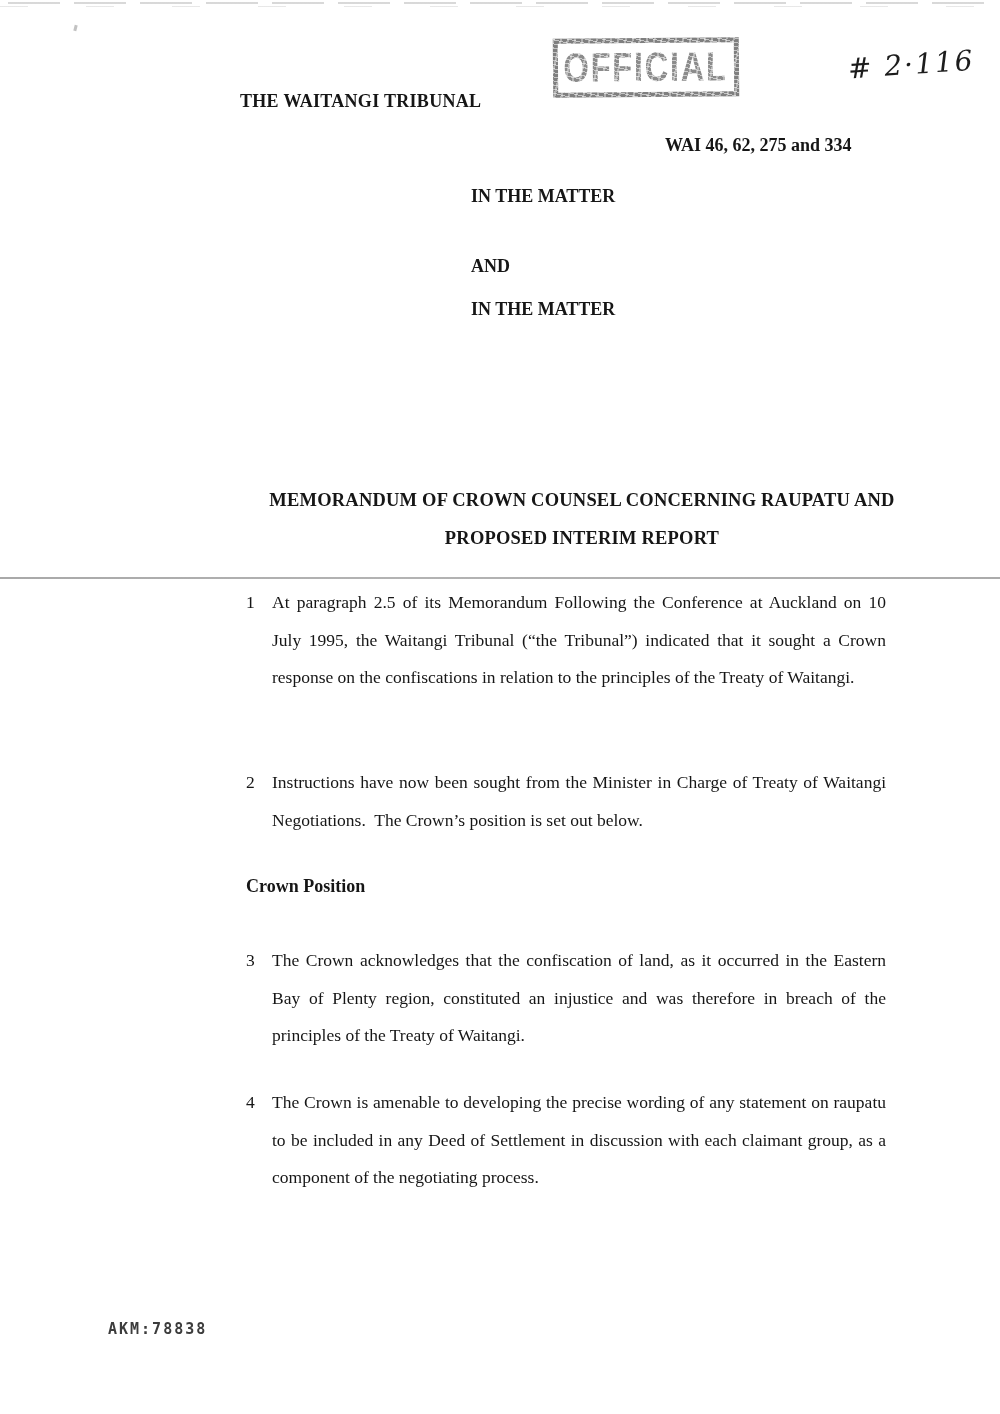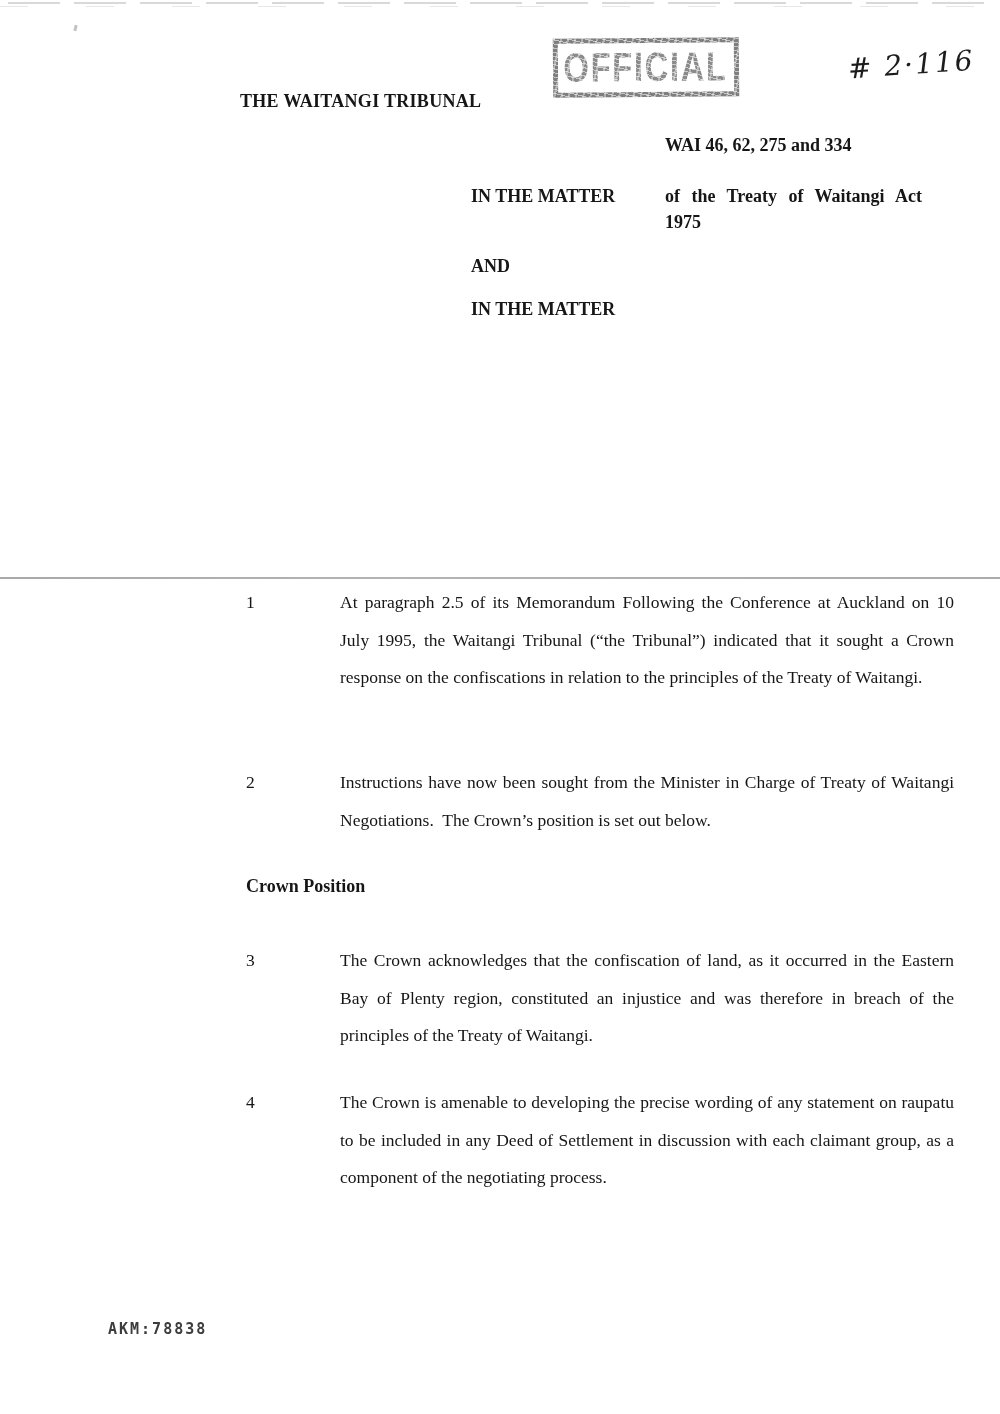--- a/index.html
+++ b/index.html
@@ -104,21 +104,21 @@
 
   
   .para {
     position: absolute; left: 246px; width: 674px;
   }
   .para-number {
     position: absolute; left: 0; top: 0;
     font-size: 17.5px; line-height: 37.5px;
   }
   .para-text {
-    margin-left: 94px; width: 614px;
+    margin-left: 26px; width: 614px;
     font-size: 17.5px; line-height: 37.5px;
     text-align: justify; text-align-last: left;
   }
   .para-1 { top: 584px; }
   .para-2 { top: 764px; }
   .para-3 { top: 942px; }
   .para-4 { top: 1084px; }
 
   .section-heading {
     position: absolute; left: 246px; top: 876px;
@@ -147,26 +147,29 @@
 
   <div class="official-stamp">
     <span class="official-stamp-text">OFFICIAL</span>
   </div>
 
   <div class="handwritten-ref"># 2·116</div>
 
   <div class="case-reference">WAI 46, 62, 275 and 334</div>
 
   <div class="matter-label matter-label-1">IN THE MATTER</div>
-  <div class="matter-text matter-text-1">of the Treaty of Waitangi Act 1975</div>
 
   <div class="matter-label conjunction">AND</div>
 
   <div class="matter-label matter-label-2">IN THE MATTER</div>
 
+  <div class="memo-title">
+    <div>MEMORANDUM OF CROWN COUNSEL CONCERNING RAUPATU AND</div>
+    <div>PROPOSED INTERIM REPORT</div>
+  </div>
 
   <div class="divider-rule"></div>
 
   <div class="para para-1">
     <span class="para-number">1</span>
     <div class="para-text">At paragraph 2.5 of its Memorandum Following the Conference at Auckland on 10 July 1995, the Waitangi Tribunal (“the Tribunal”) indicated that it sought a Crown response on the confiscations in relation to the principles of the Treaty of Waitangi.</div>
   </div>
 
   <div class="para para-2">
     <span class="para-number">2</span>

